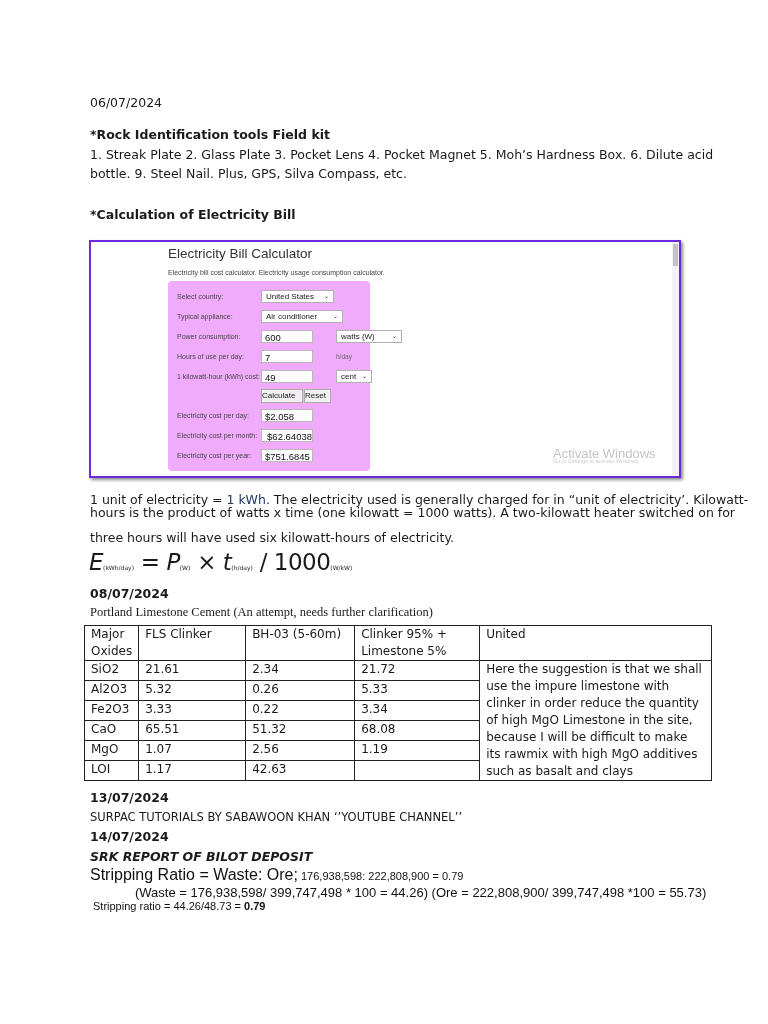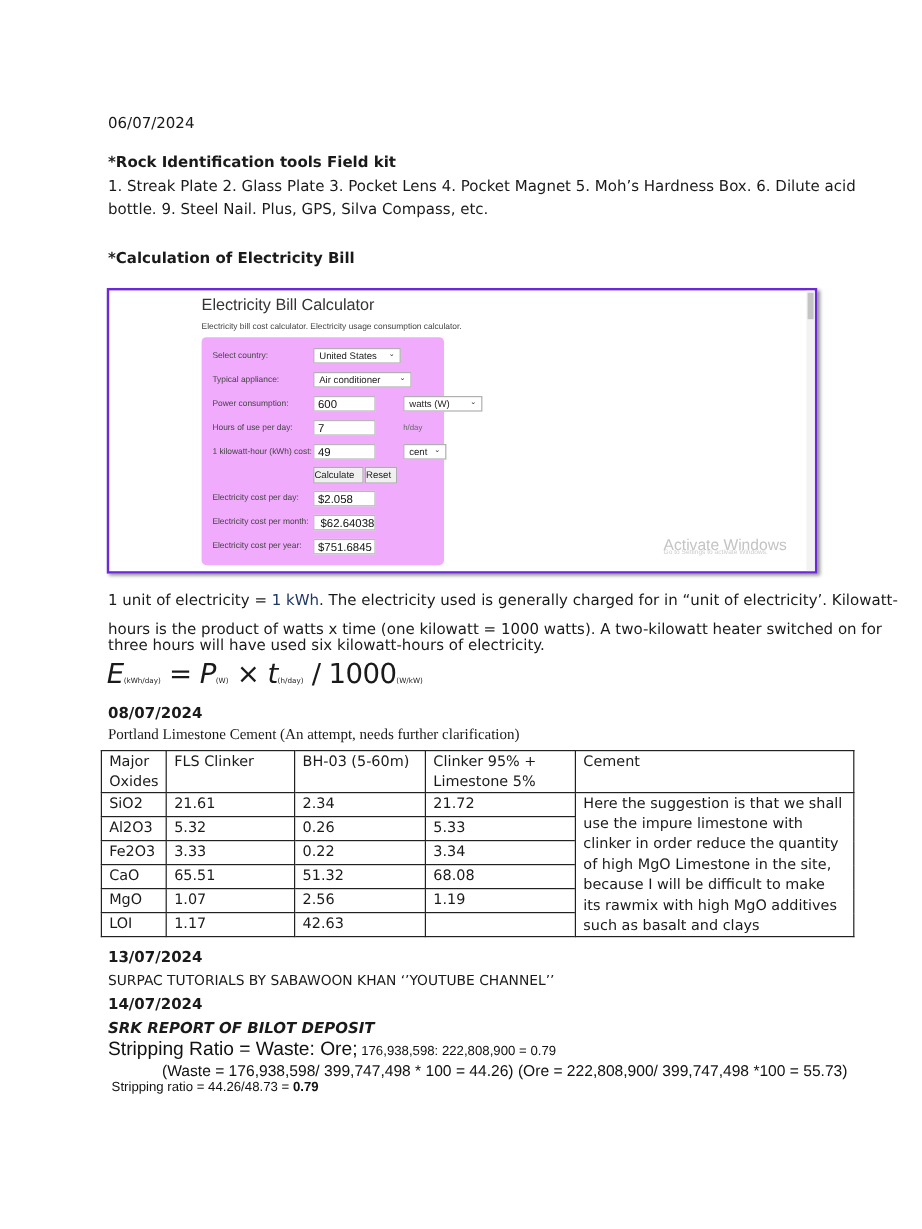--- a/index.html
+++ b/index.html
@@ -107,41 +107,41 @@
   <div class="activate-2">Go to Settings to activate Windows.</div>
   <div class="scrollbar">
     <div class="scroll-thumb"></div>
   </div>
 </div>
 
 <div class="doc">
   <div class="abs" style="top:490px; white-space:nowrap;">
     <span>1 unit of electricity = </span><span class="kwh">1 kWh</span><span>. The electricity used is generally charged for in “unit of electricity’. Kilowatt-</span>
   </div>
-  <div class="abs" style="top:514px; white-space:nowrap;">hours is the product of watts x time (one kilowatt = 1000 watts). A two-kilowatt heater switched on for</div>
+  <div class="abs" style="top:503px; white-space:nowrap;">hours is the product of watts x time (one kilowatt = 1000 watts). A two-kilowatt heater switched on for</div>
   <div class="abs" style="top:528px;">three hours will have used six kilowatt-hours of electricity.</div>
 </div>
 
 <div class="formula">
   <i>E</i><span class="sub">(kWh/day)</span><span> = </span><i>P</i><span class="sub">(W)</span><span> × </span><i>t</i><span class="sub">(h/day)</span><span> / 1000</span><span class="sub">(W/kW)</span>
 </div>
 
 <div class="doc">
   <div class="abs bold" style="top:584px;">08/07/2024</div>
   <div class="abs" style="top:603px; white-space:nowrap;font-family:Liberation Serif, serif;">Portland Limestone Cement (An attempt, needs further clarification)</div>
 </div>
 
 <table class="oxides">
   <tbody>
       <tr style="height:35px;">
     <td style="width:37px;margin-top:28px;"><span>Major</span><br><span>Oxides</span></td>
     <td style="width:94px;">FLS Clinker</td>
     <td style="width:96px;">BH-03 (5-60m)</td>
     <td style="width:112px;"><span>Clinker 95% +</span><br><span>Limestone 5%</span></td>
-    <td style="width:219px;">Cement</td>
+    <td style="width:219px;">United</td>
   </tr>
   <tr>
     <td>SiO2</td>
     <td>21.61</td>
     <td>2.34</td>
     <td>21.72</td>
     <td rowspan="6">Here the suggestion is that we shall use the impure limestone with clinker in order reduce the quantity of high MgO Limestone in the site, because I will be difficult to make its rawmix with high MgO additives such as basalt and clays</td>
   </tr>
   <tr>
     <td>Al2O3</td>

